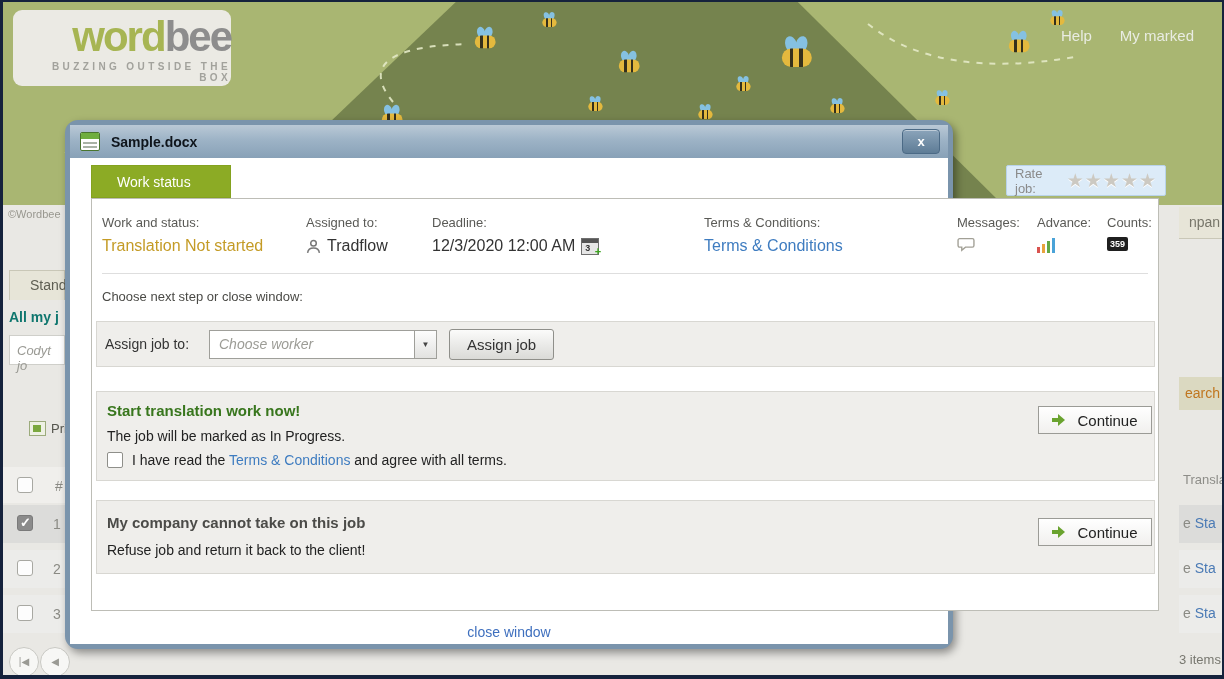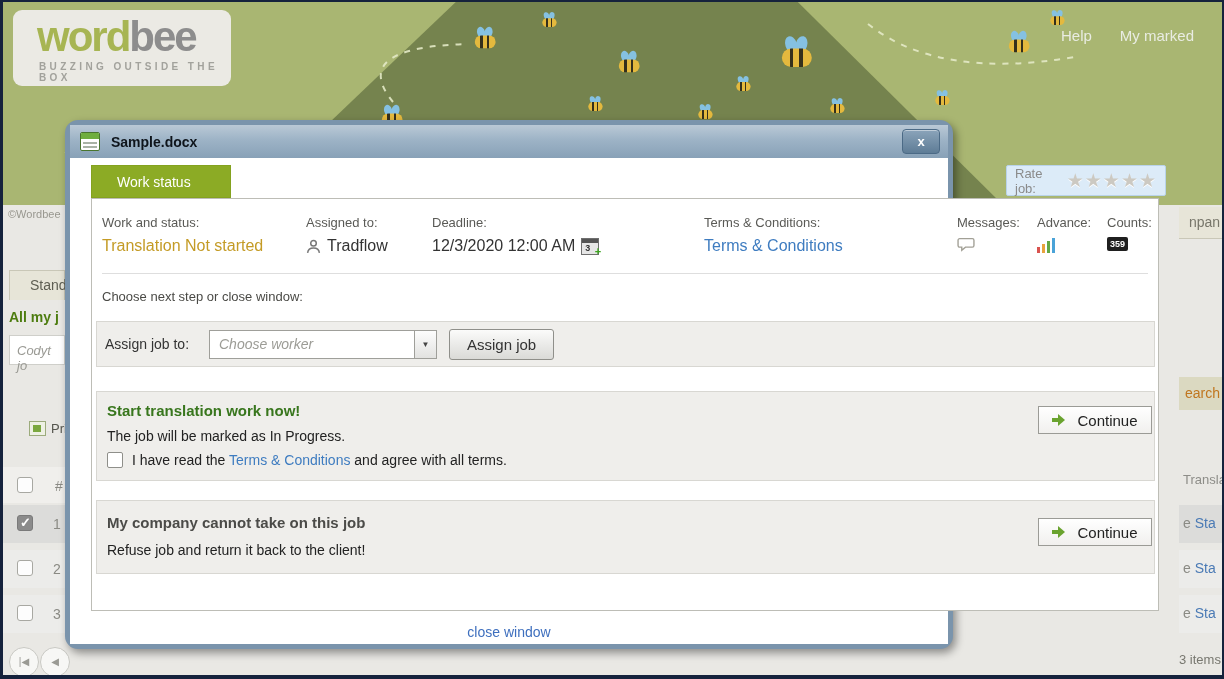--- a/index.html
+++ b/index.html
@@ -1,21 +1,21 @@
 <!DOCTYPE html>
 <html><head>
 <meta charset="utf-8">
 <style>
   * { box-sizing: border-box; margin: 0; padding: 0; }
   body { font-family: "Liberation Sans", sans-serif; background:#444; }
   .screen { position:relative; width:1224px; height:679px; overflow:hidden;
             background:#e9e8e4; border:2px solid #15223c; border-bottom-width:4px; border-left-width:3px; }
 
   
-  .site-header { position:absolute; left:0; top:0; width:100%; height:203px; background:#a9b672; overflow:hidden; }
+  .site-header { position:absolute; left:0; top:0; width:100%; height:203px; background:#a9b672; overflow:hidden;text-align:right; }
   .hill { position:absolute; left:240px; top:0; width:760px; height:203px; background:#75834e;
           clip-path:polygon(28% 0, 73% 0, 100% 100%, 0 100%); }
   .trails { position:absolute; left:0; top:0; }
   .logo-box { position:absolute; left:10px; top:8px; width:218px; height:76px; background:#ebeae4; border-radius:9px; }
   .logo-text { margin:6px 0 0 24px; font-size:42px; font-weight:bold; letter-spacing:-2px; line-height:1; }
   .logo-word { color:#a7b553; } .logo-bee { color:#8d8d8d; }
   .logo-tag { margin:3px 0 0 26px; font-size:10px; font-weight:bold; letter-spacing:3.4px; color:#a2a29c; }
   .top-nav { position:absolute; top:25px; left:1058px; display:flex; gap:28px; font-size:15px; color:#e9ece2; white-space:nowrap; }
   .top-nav span { cursor:pointer; }
 
@@ -24,21 +24,21 @@
   .bee i.w1 { left:4px; transform:rotate(-18deg); }
   .bee i.w2 { left:13px; transform:rotate(16deg); }
   .bee b { position:absolute; bottom:0; left:1px; width:26px; height:16px; border-radius:9px;
            background:linear-gradient(90deg,#e4b93e 0 7px,#35301c 7px 10px,#e4b93e 10px 15px,#35301c 15px 18px,#e4b93e 18px 26px); }
   .bee.s { transform:scale(.55); } .bee.m { transform:scale(.8); } .bee.l { transform:scale(1.15); }
 
   
   .bg-copy { position:absolute; left:5px; top:206px; font-size:11px; color:#98978f; }
   .bg-tab-left { position:absolute; left:6px; top:268px; width:56px; height:30px; background:#e7e5d8;
                  border:1px solid #c9c7b7; border-bottom:none; font-size:14px; color:#5e5e52; padding:6px 0 0 20px; }
-  .bg-link-left { position:absolute; left:6px; top:307px; font-size:14px; font-weight:bold; color:#4d7c0f; }
+  .bg-link-left { position:absolute; left:6px; top:307px; font-size:14px; font-weight:bold; color:#0f766e; }
   .bg-input-left { position:absolute; left:6px; top:333px; width:56px; height:30px; background:#fff; border:1px solid #cfcfca;
                    font-style:italic; color:#9a9a94; font-size:13px; padding:7px 12px 0 7px; }
   .bg-print { position:absolute; left:26px; top:419px; display:flex; align-items:center; gap:5px; font-size:13px; color:#55554e; }
   .print-icon { width:17px; height:15px; background:#eef1e4; border:1px solid #9cab7c; position:relative; }
   .print-icon:after { content:""; position:absolute; left:3px; top:3px; width:8px; height:7px; background:#7ba83f; }
   .bg-th { position:absolute; left:0; top:465px; width:62px; height:36px; background:#f0efec; }
   .bg-row { position:absolute; left:0; width:62px; height:38px; }
   .cb { position:absolute; left:14px; top:10px; width:16px; height:16px; border:1px solid #a8a8a2; border-radius:3px; background:#fdfdfd; }
   .cb.checked { background:#8b8b8b; border-color:#7a7a7a; }
   .cb.checked:after { content:"\2713"; position:absolute; left:2px; top:-1px; color:#fff; font-size:13px; font-weight:bold; }

